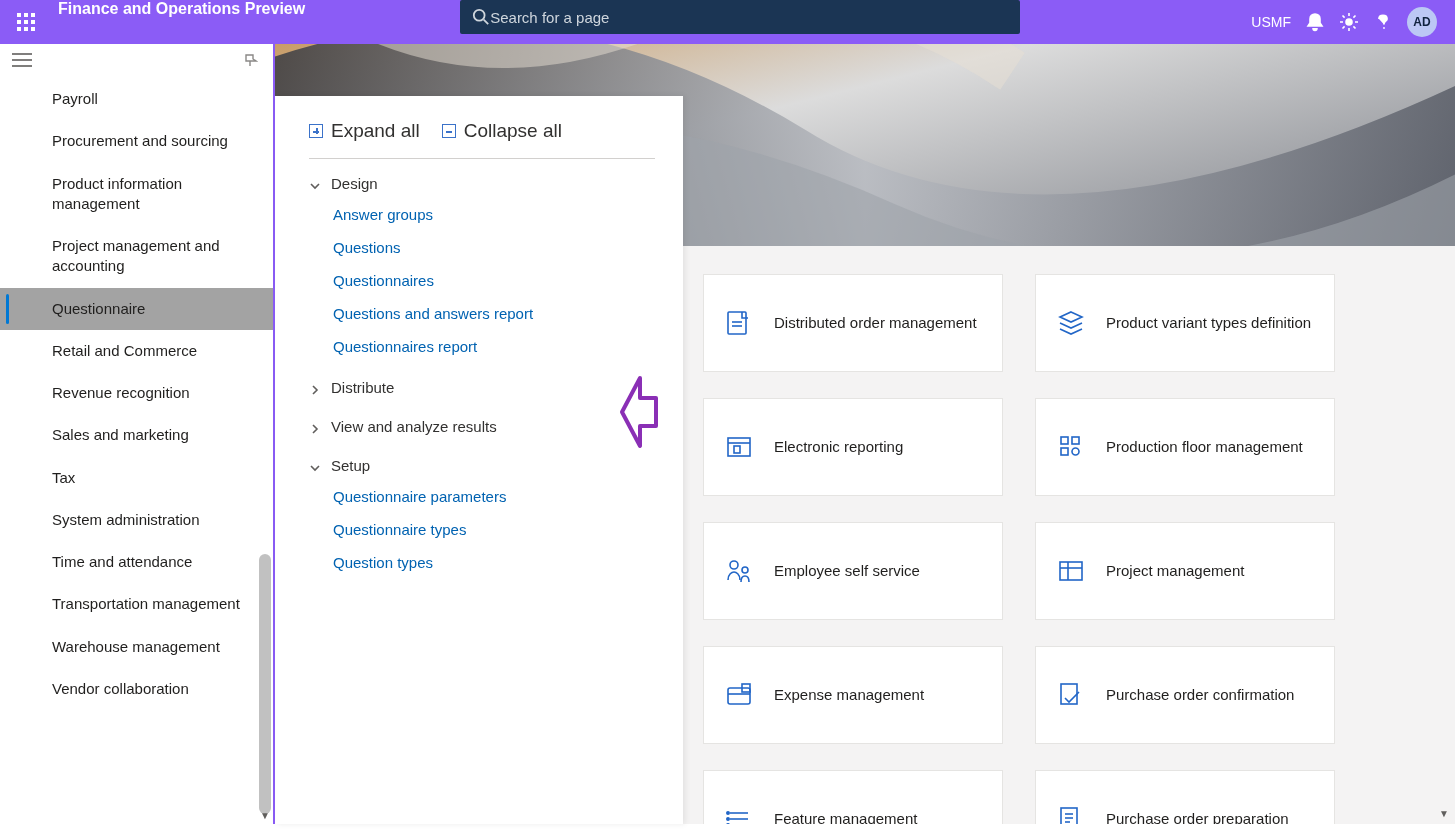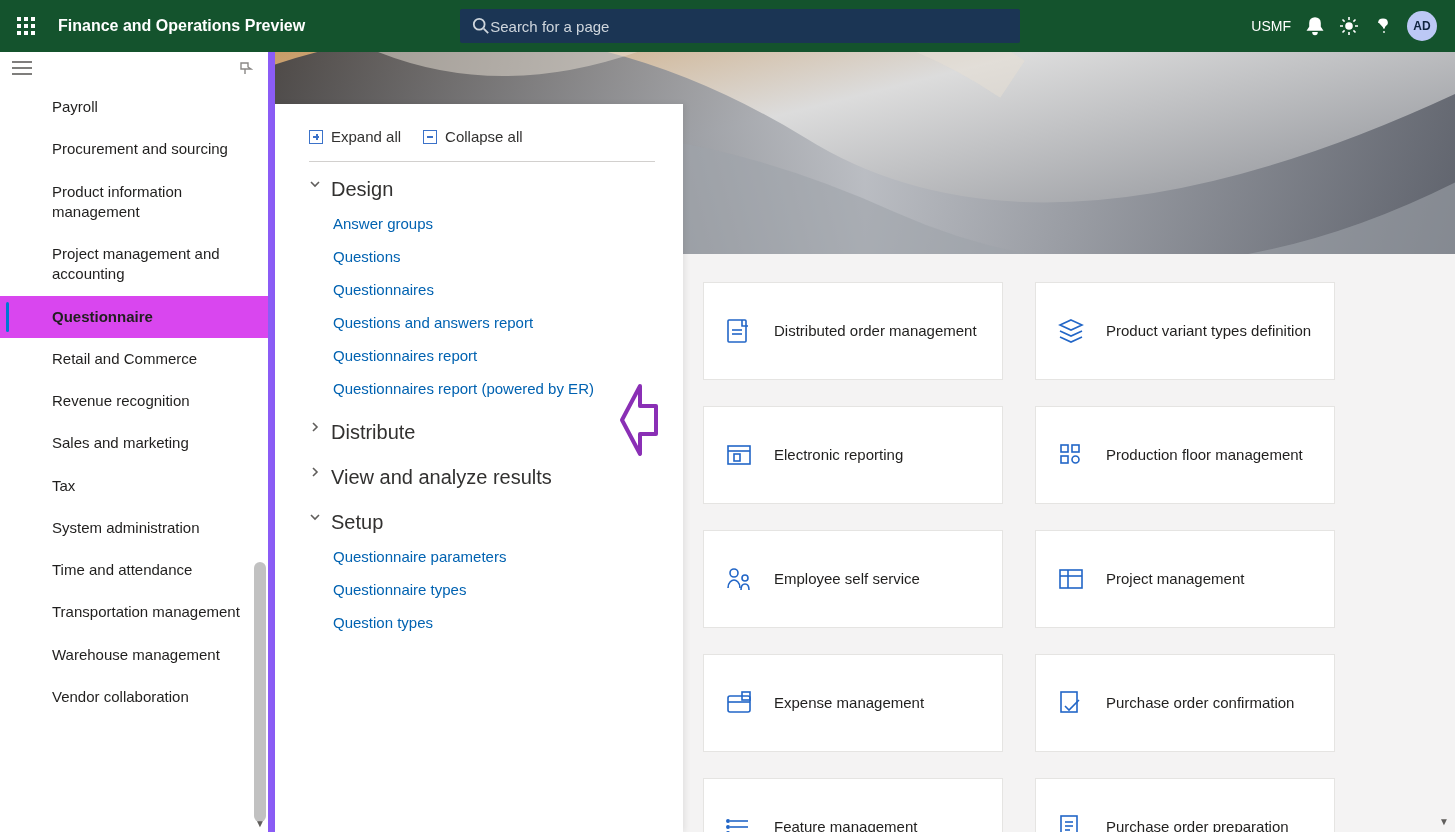--- a/index.html
+++ b/index.html
@@ -9,24 +9,23 @@
     color: #323130;
     background: #fff;
     width: 1455px;
     height: 832px;
     overflow: hidden;
     position: relative;
   }
 
   
   .header {
-    height: 52px;
-    background: #14532d;
+    height: 44px;
+    background: #8b5cf6;
     display: flex;
-    align-items: center;
     color: #fff;
     position: relative;
     z-index: 20;
   }
   .waffle {
     width: 52px;
     display: flex;
     align-items: center;
     justify-content: center;
     cursor: pointer;
@@ -73,21 +72,21 @@
   .body-area {
     display:flex;
     height: calc(100% - 52px);
     position: relative;
   }
 
   
   .left-panel {
     width: 275px;
     background:#fff;
-    border-right: 7px solid #8b5cf6;
+    border-right: 2px solid #8b5cf6;
     position: relative;
     display:flex;
     flex-direction:column;
   }
   .left-panel-top {
     height: 28px;
     display:flex;
     align-items:center;
     justify-content:space-between;
     padding: 4px 10px 0 10px;
@@ -112,22 +111,22 @@
   }
   .module-item {
     padding: 11px 18px 11px 52px;
     font-size: 15px;
     color:#201f1e;
     cursor:pointer;
     line-height: 1.35;
     position: relative;
   }
   .module-item.selected {
-    background:#d946ef;
-    font-weight:700;
+    background:#a3a3a3;
+    font-weight:400;
   }
   .module-item.selected::before {
     content:"";
     position:absolute;
     left:6px; top:6px; bottom:6px; width:3px;
     background:#0078d4;
     border-radius:2px;
   }
   
   .scroll-thumb {
@@ -164,21 +163,21 @@
     z-index:10;
     box-shadow: 2px 0 6px rgba(0,0,0,0.08);
   }
   .submenu-actions {
     display:flex;
     align-items:center;
     gap: 22px;
     padding-bottom:16px;
     border-bottom:1px solid #d2d0ce;
     color:#323130;
-    font-size:15px;
+    font-size:19px;
   }
   .submenu-action {
     display:flex; align-items:center; gap:8px;
     cursor:pointer;
   }
   .sub-icon {
     width:14px; height:14px;
     border:1.5px solid #3b72c9;
     position:relative;
     display:inline-block;
@@ -189,24 +188,24 @@
   }
   .sub-icon.expand::before { left:3px; right:3px; top:5.5px; height:2px; }
   .sub-icon.expand::after { top:3px; bottom:3px; left:5.5px; width:2px; }
   .sub-icon.collapse::before {
     content:""; position:absolute; background:#3b72c9;
     left:3px; right:3px; top:5.5px; height:2px;
   }
 
   .group-header {
     display:flex;
-    align-items:flex-start;
+    align-items:flex-end;
     gap:10px;
     padding: 16px 0 6px 0;
-    font-size:20px;
+    font-size:15px;
     font-weight:400;
     color:#323130;
     cursor:pointer;
   }
   .chevron {
     width:12px; height:12px;
     display:inline-flex;
     align-items:center;
     justify-content:center;
   }
@@ -392,21 +391,20 @@
             </svg>
           </span>
           <span>Design</span>
         </div>
         <div class="group-links">
           <a class="group-link">Answer groups</a>
           <a class="group-link">Questions</a>
           <a class="group-link">Questionnaires</a>
           <a class="group-link">Questions and answers report</a>
           <a class="group-link">Questionnaires report</a>
-          <a class="group-link">Questionnaires report (powered by ER)</a>
         </div>
         <div class="group-header">
           <span class="chevron">
             <svg width="12" height="12" viewBox="0 0 12 12">
               <polyline points="4,2 8,6 4,10"></polyline>
             </svg>
           </span>
           <span>Distribute</span>
         </div>
         <div class="group-header">

